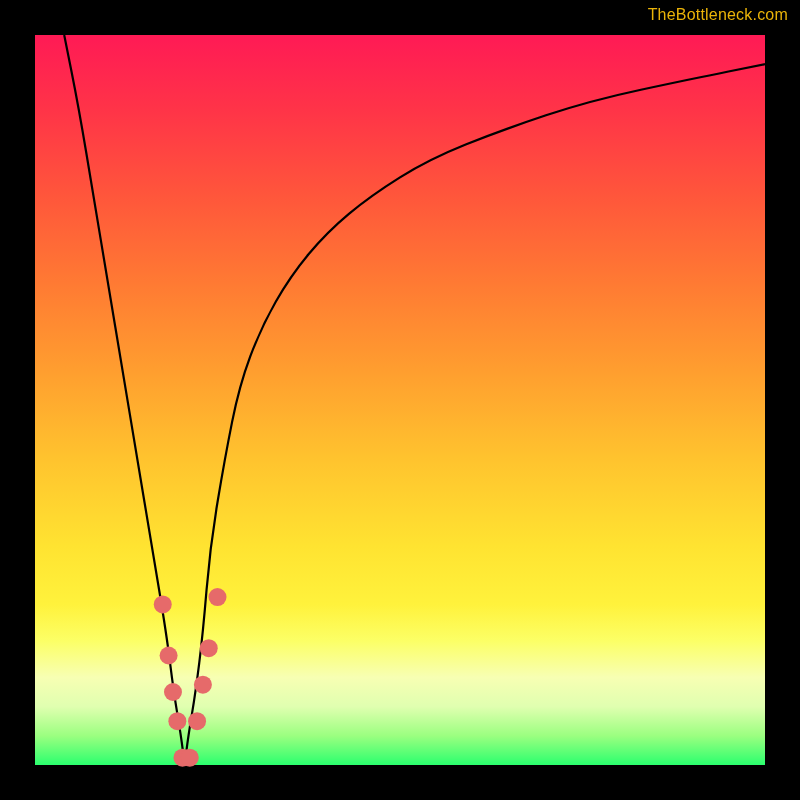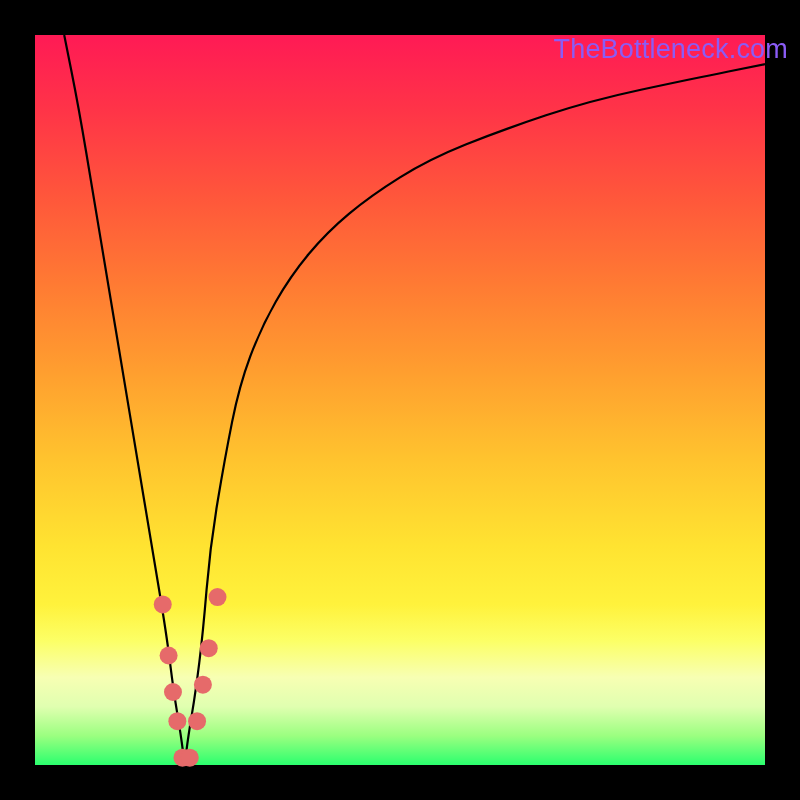--- a/index.html
+++ b/index.html
@@ -37,26 +37,25 @@
       #f7ffb3 88%,
       #e0ffb0 92%,
       #9bff80 96%,
       #2bff6e 100%
     );
   }
   .watermark {
     position: absolute;
     top: 6px;
     right: 12px;
-    color: #8b5cf6;
-    font-size: 27px;
+    color: #eab308;
+    font-size: 16px;
     font-weight: 500;
     letter-spacing: 0.2px;
     user-select: none;
-    margin-top: 28px;
   }
   svg.curve-layer {
     position: absolute;
     inset: 0;
     width: 730px;
     height: 730px;
     overflow: visible;
   }
 </style>
 </head>

